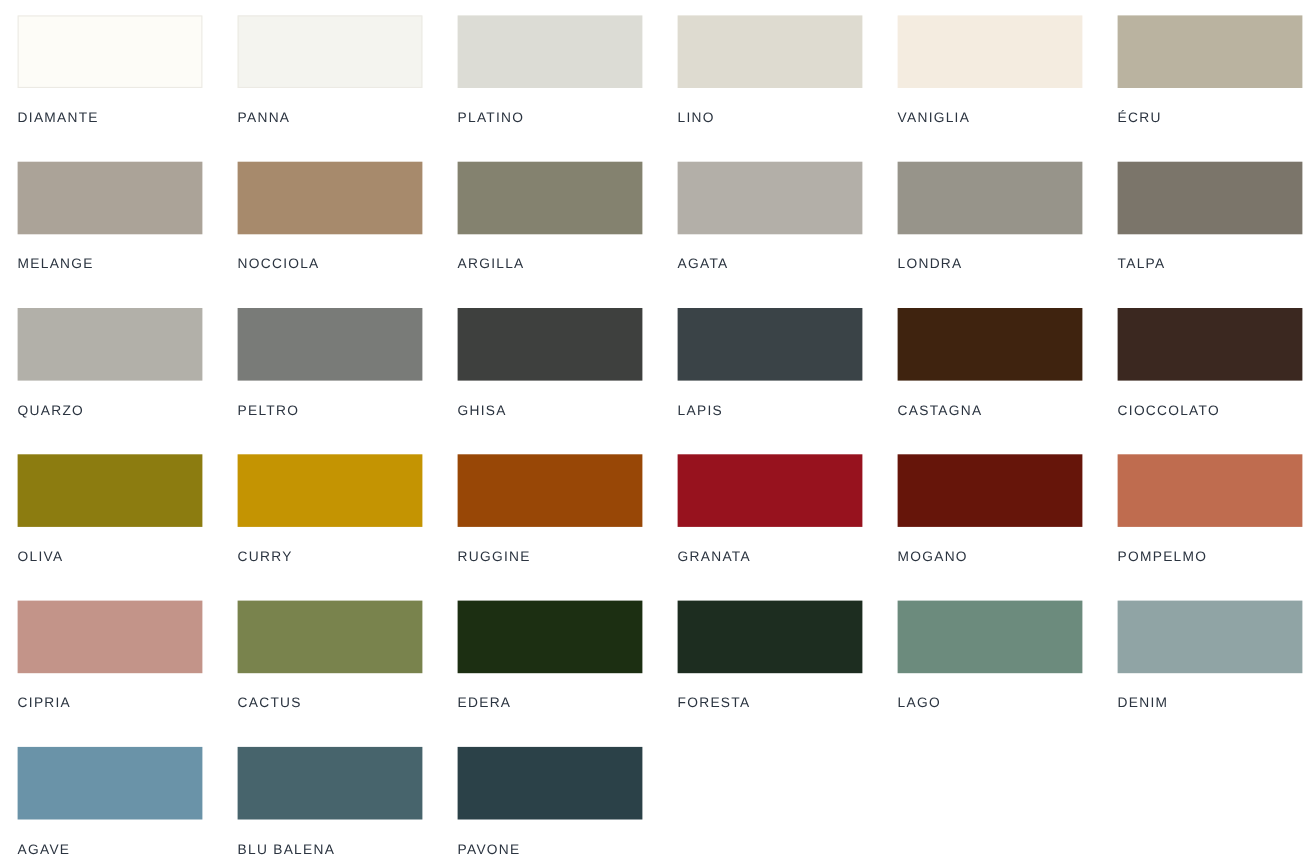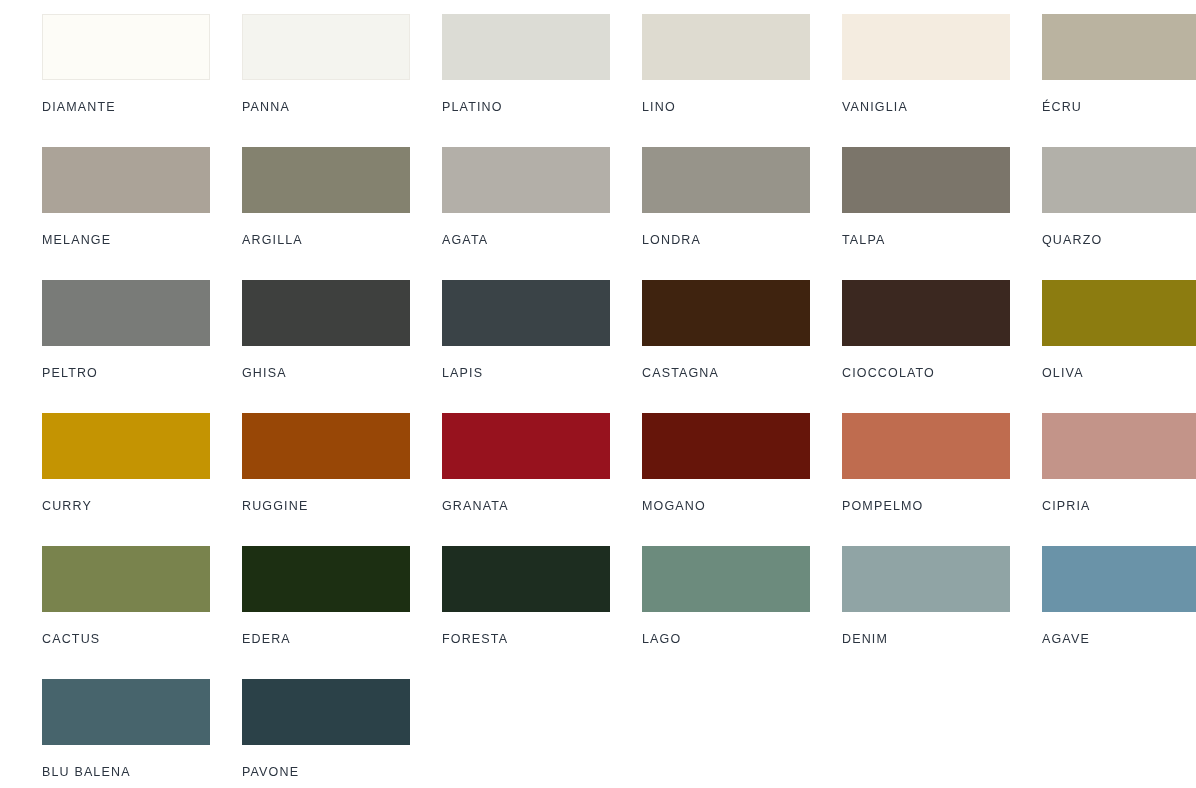--- a/index.html
+++ b/index.html
@@ -17,21 +17,20 @@
     display: grid;
     grid-template-columns: repeat(6, 200px);
     grid-template-rows: repeat(6, 133px);
     padding: 14px 0 0 16px;
     box-sizing: border-box;
   }
   .swatch-cell {
     width: 200px;
     height: 133px;
     box-sizing: border-box;
-    margin-left: 26px;
   }
   .swatch-chip {
     width: 168px;
     height: 66px;
     box-sizing: border-box;
     display: block;
   }
   .swatch-chip.bordered {
     border: 1px solid #eceae4;
   }
@@ -70,20 +69,24 @@
       <div class="swatch-chip" style="background-color: rgb(244, 236, 224);"></div>
       <span class="swatch-label">VANIGLIA</span>
     </div>
     <div class="swatch-cell">
       <div class="swatch-chip" style="background-color: rgb(186, 179, 160);"></div>
       <span class="swatch-label">ÉCRU</span>
     </div>
     <div class="swatch-cell">
       <div class="swatch-chip" style="background-color: rgb(171, 163, 152);"></div>
       <span class="swatch-label">MELANGE</span>
+    </div>
+    <div class="swatch-cell">
+      <div class="swatch-chip" style="background-color: rgb(167, 138, 108);"></div>
+      <span class="swatch-label">NOCCIOLA</span>
     </div>
     <div class="swatch-cell">
       <div class="swatch-chip" style="background-color: rgb(132, 130, 111);"></div>
       <span class="swatch-label">ARGILLA</span>
     </div>
     <div class="swatch-cell">
       <div class="swatch-chip" style="background-color: rgb(179, 175, 168);"></div>
       <span class="swatch-label">AGATA</span>
     </div>
     <div class="swatch-cell">

